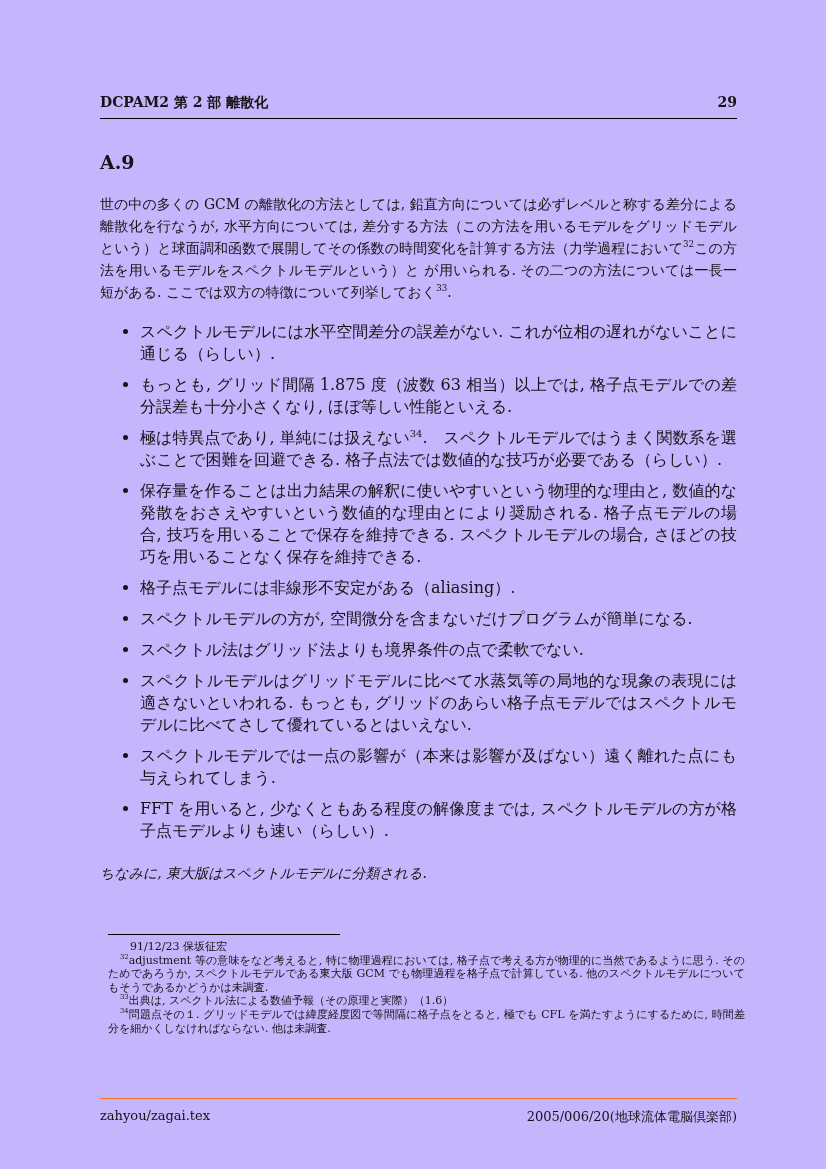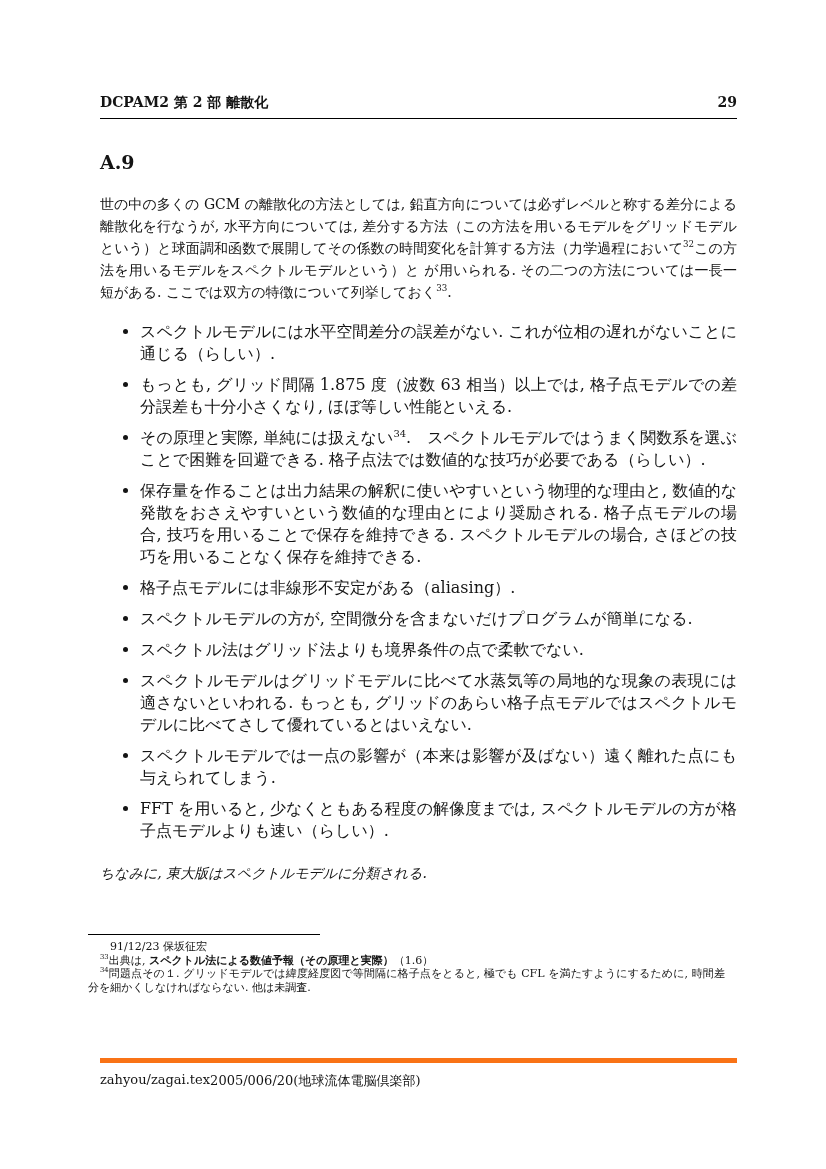--- a/index.html
+++ b/index.html
@@ -1,19 +1,19 @@
 <!DOCTYPE html>
 <html lang="ja"><head>
 <meta charset="utf-8">
 <style>
   html,body{margin:0;padding:0;background:#e8e8e8;}
   .page{
     position:relative;
     width:826px;height:1169px;
-    background:#ffffff;
+    background:#c4b5fd;
     color:#141414;
     font-family:"DejaVu Serif","Liberation Serif",serif;
     overflow:hidden;
     margin:0 auto;
   }
   .content{position:absolute;left:100px;top:94px;width:637px;}
   .running-header{
     display:flex;justify-content:space-between;align-items:baseline;
     font-weight:bold;font-size:14px;
     border-bottom:1.4px solid #000;padding-bottom:6px;
@@ -28,32 +28,32 @@
   .para{
     margin:20px 0 0 0;font-size:14px;line-height:22px;
     text-align:justify;
   }
   ul.bullets{margin:18px 0 0 0;padding:0 0 0 40px;list-style:disc;}
   ul.bullets li{
     margin:0 0 9px 0;font-size:16px;line-height:22px;text-align:justify;
   }
   .closing{margin-top:20px;font-size:14px;line-height:22px;font-style:italic;}
   sup.fnref{font-size:62%;line-height:0;}
-  .bold{font-weight:bold;}
+  .bold{font-weight:normal;}
   .footnotes{
-    position:absolute;left:88px;top:934px;width:637px;
+    position:absolute;left:108px;top:934px;width:637px;
     font-size:11px;line-height:13.6px;
   }
   .fn-rule{width:232px;border-top:1.3px solid #000;height:0;margin-bottom:5px;}
   .fn-cont{margin:0;text-indent:22px;}
   p.footnote{margin:0;text-indent:12px;text-align:justify;}
   .page-footer{
-    position:absolute;left:100px;top:1058px;width:637px;
-    border-top:5px solid #f97316;padding-top:9px;
-    display:flex;
+    position:absolute;left:100px;top:1098px;width:637px;
+    border-top:1px solid #f97316;padding-top:9px;
+    display:flex;justify-content:space-between;
     font-size:13px;
   }
 </style>
 </head>
 <body>
 
 <div class="page">
 
   <div class="content">
 
@@ -66,38 +66,39 @@
 
     <div class="section-heading">
       <span class="sec-num">A.9</span>
     </div>
 
     <p class="para"><span>世の中の多くの GCM の離散化の方法としては, 鉛直方向については必ずレベルと称する差分による離散化を行なうが, 水平方向については, 差分する方法（この方法を用いるモデルをグリッドモデルという）と球面調和函数で展開してその係数の時間変化を計算する方法（力学過程において</span><sup class="fnref">32</sup><span>この方法を用いるモデルをスペクトルモデルという）と が用いられる. その二つの方法については一長一短がある. ここでは双方の特徴について列挙しておく</span><sup class="fnref">33</sup><span>.</span></p>
 
     <ul class="bullets">
         <li><span>スペクトルモデルには水平空間差分の誤差がない. これが位相の遅れがないことに通じる（らしい）.</span></li>
         <li><span>もっとも, グリッド間隔 1.875 度（波数 63 相当）以上では, 格子点モデルでの差分誤差も十分小さくなり, ほぼ等しい性能といえる.</span></li>
-        <li><span>その原理と実際, 単純には扱えない</span><sup class="fnref">34</sup><span>.　スペクトルモデルではうまく関数系を選ぶことで困難を回避できる. 格子点法では数値的な技巧が必要である（らしい）.</span></li>
+        <li><span>極は特異点であり, 単純には扱えない</span><sup class="fnref">34</sup><span>.　スペクトルモデルではうまく関数系を選ぶことで困難を回避できる. 格子点法では数値的な技巧が必要である（らしい）.</span></li>
         <li><span>保存量を作ることは出力結果の解釈に使いやすいという物理的な理由と, 数値的な発散をおさえやすいという数値的な理由とにより奨励される. 格子点モデルの場合, 技巧を用いることで保存を維持できる. スペクトルモデルの場合, さほどの技巧を用いることなく保存を維持できる.</span></li>
         <li><span>格子点モデルには非線形不安定がある（aliasing）.</span></li>
         <li><span>スペクトルモデルの方が, 空間微分を含まないだけプログラムが簡単になる.</span></li>
         <li><span>スペクトル法はグリッド法よりも境界条件の点で柔軟でない.</span></li>
         <li><span>スペクトルモデルはグリッドモデルに比べて水蒸気等の局地的な現象の表現には適さないといわれる. もっとも, グリッドのあらい格子点モデルではスペクトルモデルに比べてさして優れているとはいえない.</span></li>
         <li><span>スペクトルモデルでは一点の影響が（本来は影響が及ばない）遠く離れた点にも与えられてしまう.</span></li>
         <li><span>FFT を用いると, 少なくともある程度の解像度までは, スペクトルモデルの方が格子点モデルよりも速い（らしい）.</span></li>
       </ul>
 
     <p class="closing">ちなみに, 東大版はスペクトルモデルに分類される.</p>
 
   </div>
 
   <div class="footnotes">
     <div class="fn-rule"></div>
     <p class="fn-cont">91/12/23 保坂征宏</p>
     <div>
+        <p class="footnote"><sup class="fnref">32</sup><span>adjustment 等の意味をなど考えると, 特に物理過程においては, 格子点で考える方が物理的に当然であるように思う. そのためであろうか, スペクトルモデルである東大版 GCM でも物理過程を格子点で計算している. 他のスペクトルモデルについてもそうであるかどうかは未調査.</span></p>
         <p class="footnote"><sup class="fnref">33</sup><span>出典は, </span><span class="bold">スペクトル法による数値予報（その原理と実際）</span><span>（1.6）</span></p>
         <p class="footnote"><sup class="fnref">34</sup><span>問題点その１. グリッドモデルでは緯度経度図で等間隔に格子点をとると, 極でも CFL を満たすようにするために, 時間差分を細かくしなければならない. 他は未調査.</span></p>
       </div>
   </div>
 
   <div class="page-footer">
     <span>zahyou/zagai.tex</span>
     <span>2005/006/20(地球流体電脳倶楽部)</span>
   </div>
 

